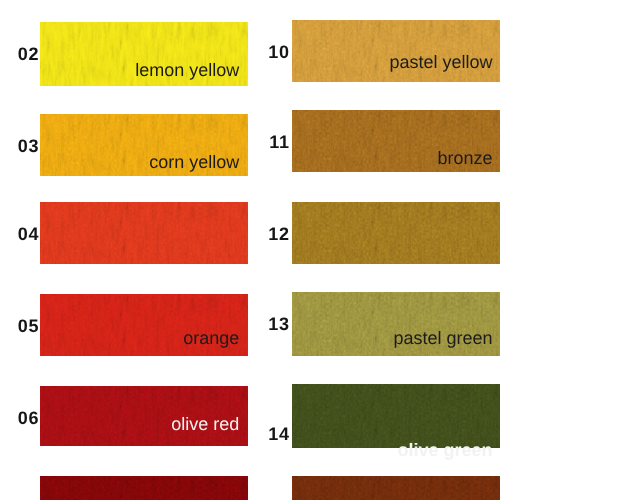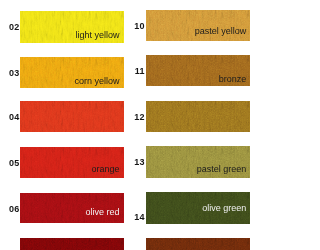--- a/index.html
+++ b/index.html
@@ -41,21 +41,21 @@
       </feComponentTransfer>
     </filter>
   </defs>
 </svg>
 
 <div class="sheet" id="sheet">
     <div class="sw" style="left: 20px; top: 10.6px; width: 104.1px; height: 32.1px; background: rgb(248, 235, 23);">
       <div class="grain"></div>
       <div class="grain2"></div>
     </div>
-    <div class="lbl" style="color: rgb(28, 28, 28); left: -0.4px; width: 120px; top: 30.9px;">light yellow</div>
+    <div class="lbl" style="color: rgb(28, 28, 28); left: -0.4px; width: 120px; top: 30.9px;">lemon yellow</div>
     <div class="num" style="left: -10.4px; top: 23.05px;">02</div>
     <div class="sw" style="left: 20px; top: 56.7px; width: 104.1px; height: 31.7px; background: rgb(245, 172, 17);">
       <div class="grain"></div>
       <div class="grain2"></div>
     </div>
     <div class="lbl" style="color: rgb(28, 28, 28); left: -0.4px; width: 120px; top: 77.2px;">corn yellow</div>
     <div class="num" style="left: -10.4px; top: 68.95px;">03</div>
     <div class="sw" style="left: 20px; top: 101px; width: 104.1px; height: 30.8px; background: rgb(230, 56, 28);">
       <div class="grain"></div>
       <div class="grain2"></div>
@@ -97,19 +97,19 @@
     <div class="sw" style="left: 146px; top: 146.2px; width: 106.5px; height: 31.6px; background: rgb(159, 149, 64);">
       <div class="grain"></div>
       <div class="grain2"></div>
     </div>
     <div class="lbl" style="color: rgb(28, 28, 28); left: 126.3px; width: 120px; top: 165.4px;">pastel green</div>
     <div class="num" style="left: 114.9px; top: 158.4px;">13</div>
     <div class="sw" style="left: 146px; top: 192px; width: 106.5px; height: 31.6px; background: rgb(64, 78, 27);">
       <div class="grain"></div>
       <div class="grain2"></div>
     </div>
-    <div class="lbl" style="color: rgb(242, 242, 242); left: 126.3px; width: 120px; top: 204px;">olive green</div>
+    <div class="lbl" style="color: rgb(242, 242, 242); left: 126.3px; width: 120px; top: 221px; font-weight: bold;">olive green</div>
     <div class="num" style="left: 114.9px; top: 213px;">14</div>
     <div class="sw" style="left: 146px; top: 237.6px; width: 106.5px; height: 12.4px; background: rgb(114, 44, 11);">
       <div class="grain"></div>
       <div class="grain2"></div>
     </div>
   </div>
 
 </body></html>

